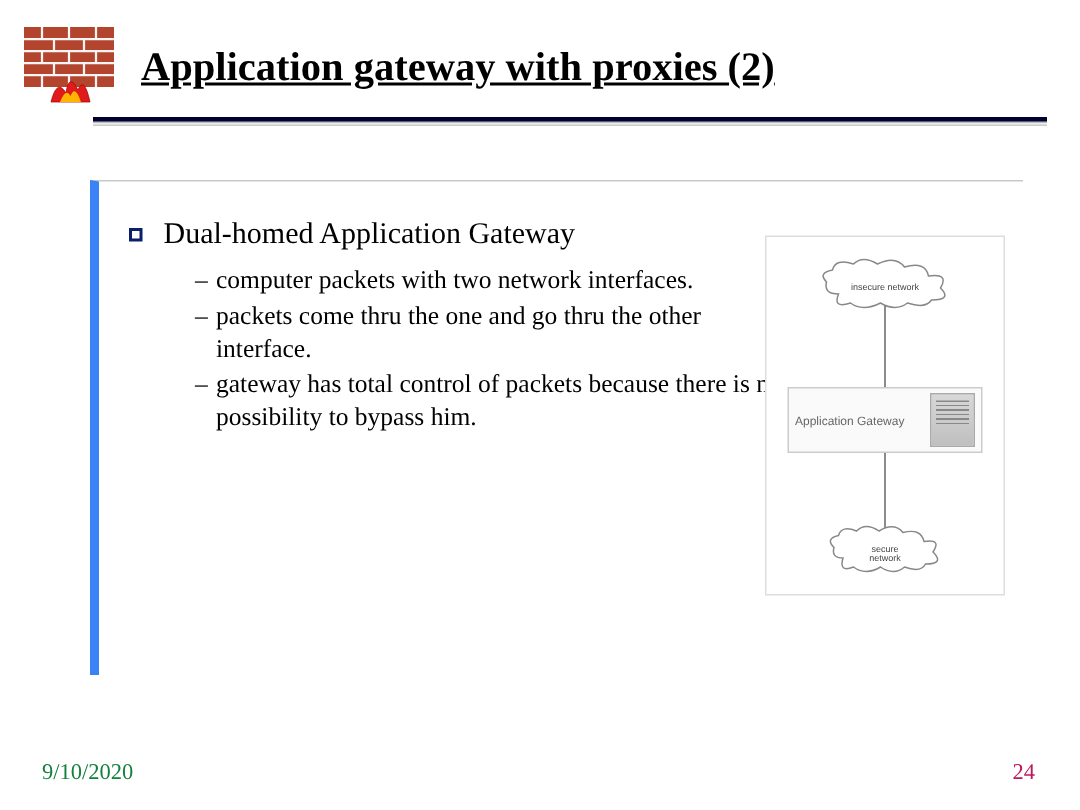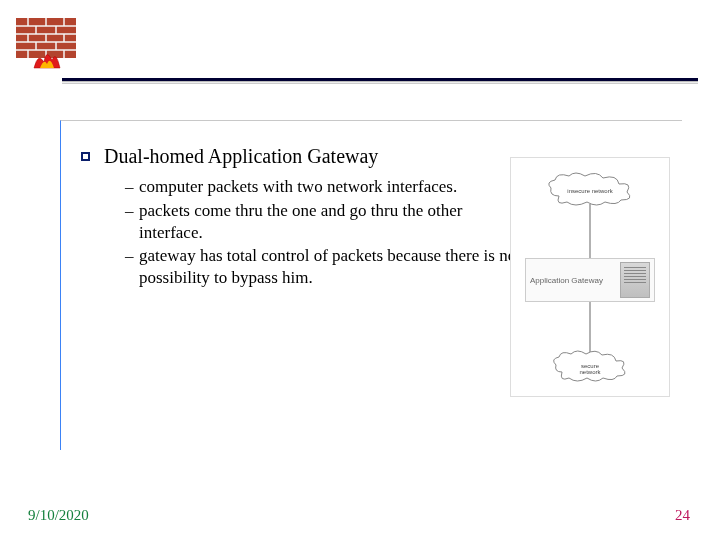--- a/index.html
+++ b/index.html
@@ -38,21 +38,21 @@
   }
   .rule-body {
     height: 2px;
     background: #eee;
     border-bottom: 1px solid #ccc;
     margin-top: 1px;
   }
   .content-box {
     margin: 36px 38px 0 60px;
     border-top: 1px solid #c8c8c8;
-    border-left: 1px solid #3b82f6;
+    border-left: 6px solid #3b82f6;
     padding: 24px 12px 18px 20px;
     min-height: 330px;
     display: flex;
   }
   .text-col {
     flex: 1;
     padding-right: 8px;
   }
   .main-bullet {
     display: flex;
@@ -191,20 +191,21 @@
         <line x1="12" y1="32" x2="12" y2="40"></line>
         <line x1="30" y1="32" x2="30" y2="40"></line>
         <line x1="48" y1="32" x2="48" y2="40"></line>
       </g>
       <g>
         <path d="M18 50 Q22 34 28 44 Q30 30 36 42 Q40 32 44 50 Z" fill="#e01b1b" stroke="#a00" stroke-width="0.5"></path>
         <path d="M24 50 Q28 40 31 46 Q34 38 38 50 Z" fill="#ffb400"></path>
       </g>
     </svg>
   </div>
+  <div class="title">Application gateway with proxies (2)</div>
 </div>
 
 <div class="rule-wrap">
   <div class="rule-top"></div>
   <div class="rule-body"></div>
 </div>
 
 <div class="content-box">
   <div class="text-col">
     <div class="main-bullet">

